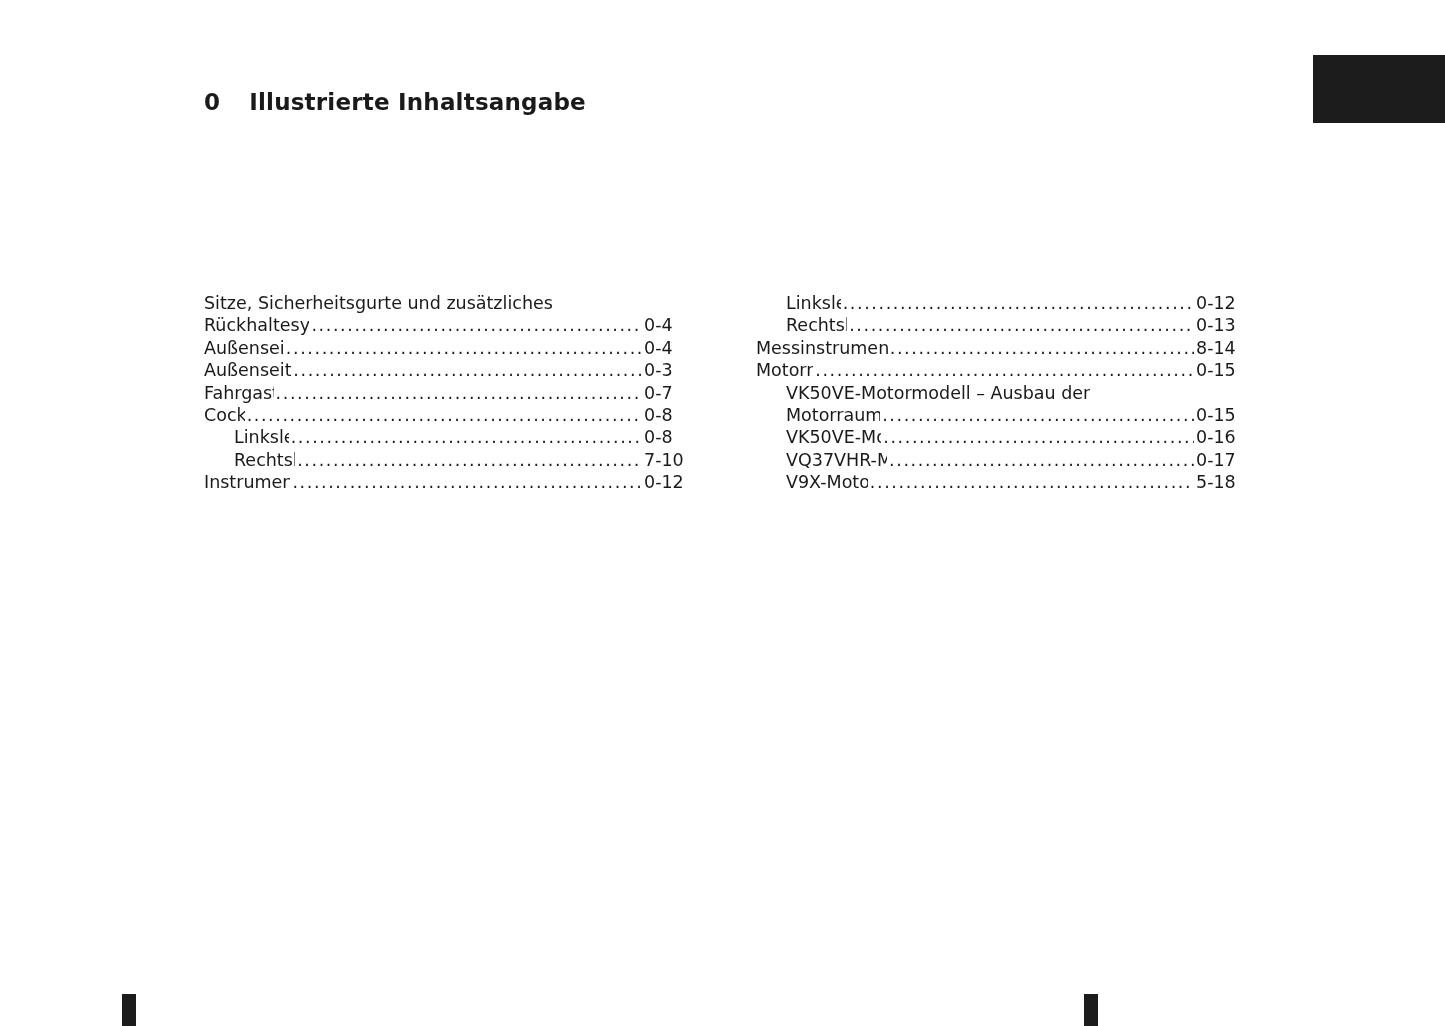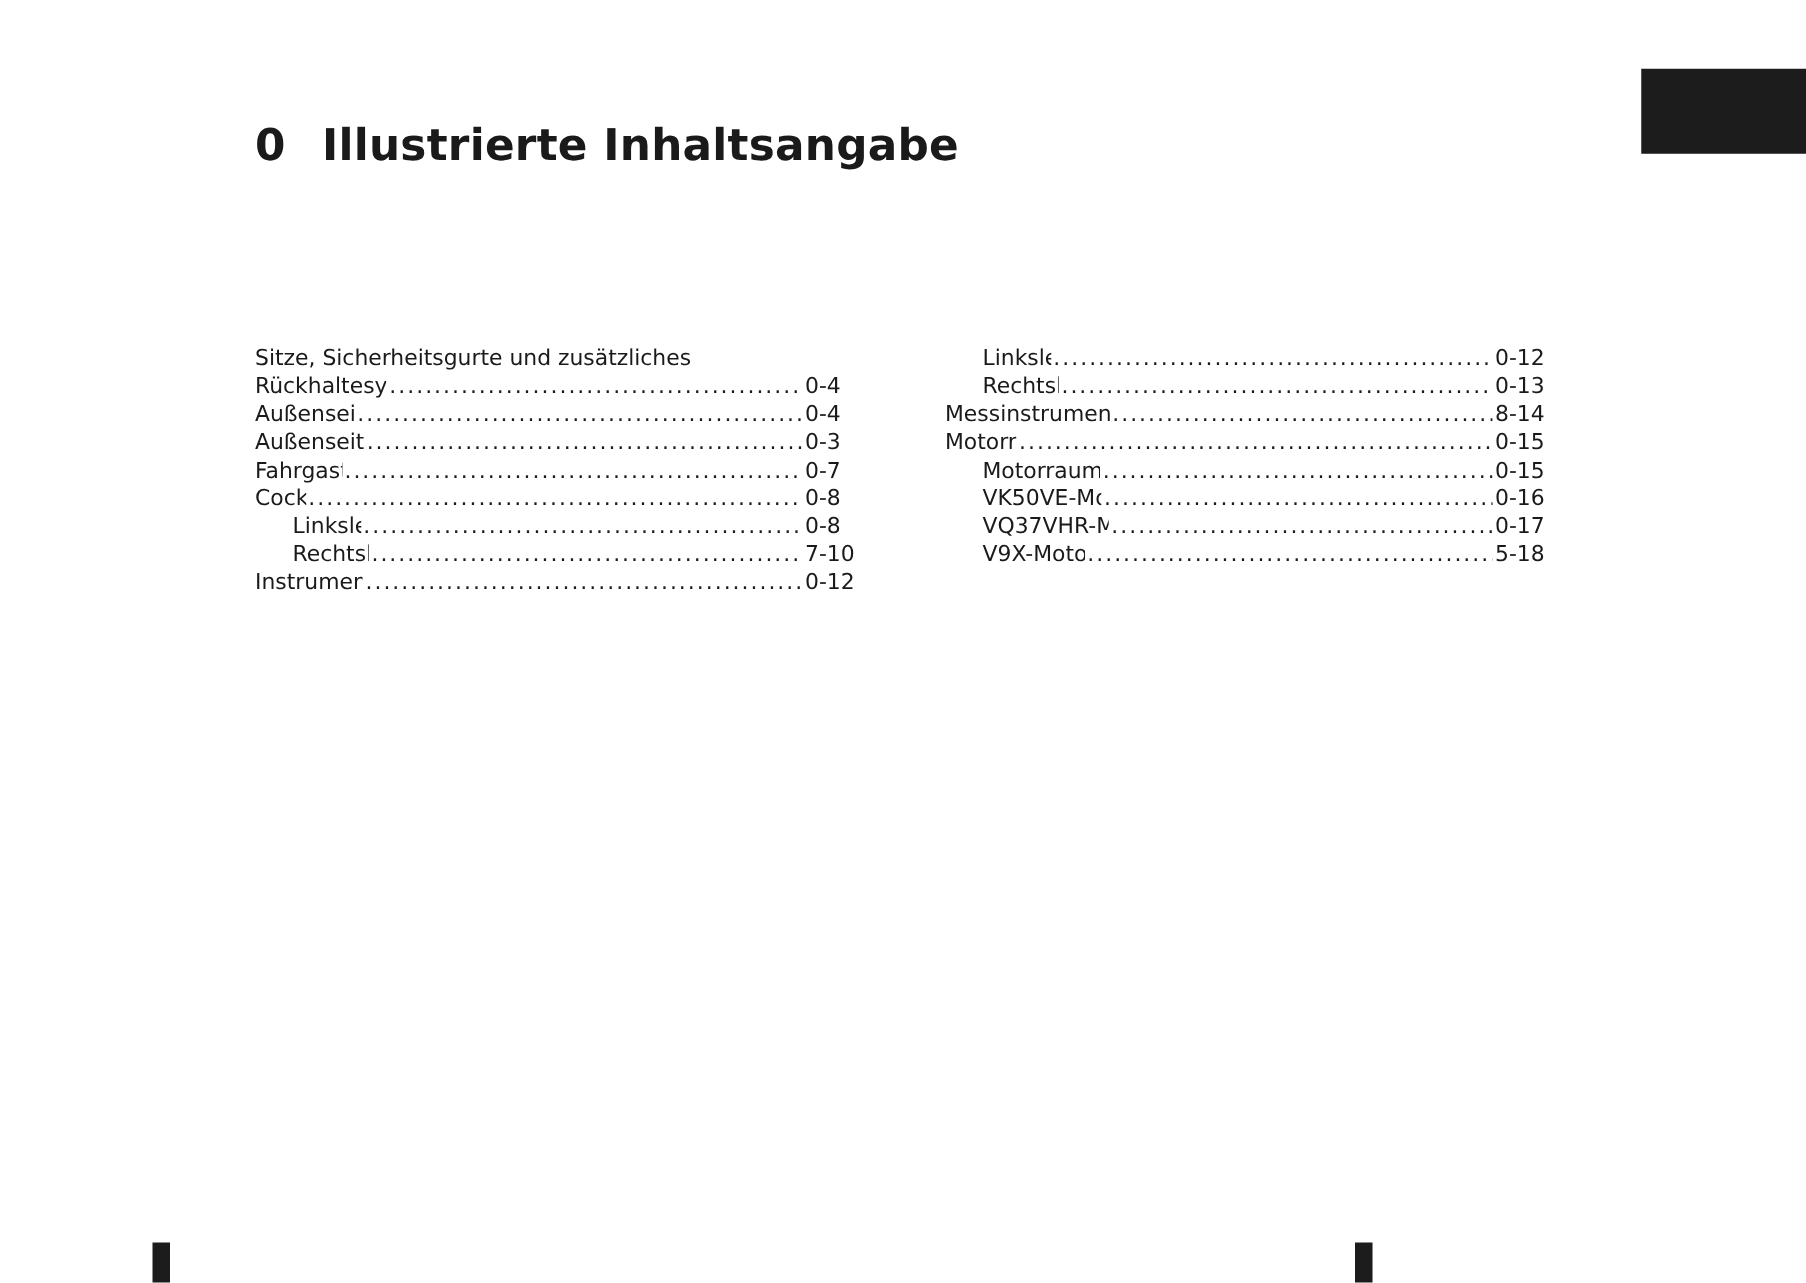--- a/index.html
+++ b/index.html
@@ -33,41 +33,42 @@
     background: #1c1c1c;
   }
   .crop-mark.left  { left: 122px; }
   .crop-mark.right { left: 1084px; }
 
   
   .page-title {
     position: absolute;
     top: 74px;
     left: 204px;
-    font-size: 35px;
+    font-size: 23px;
     font-weight: bold;
     letter-spacing: 0.2px;
     white-space: nowrap;
   }
   .page-title .chapter-number {
     display: inline-block;
     margin-right: 29px;
   }
 
   
   .toc {
     position: absolute;
     top: 276px;
     left: 204px;
     width: 1060px;
     display: flex;
     gap: 68px;
   }
   .toc-column {
     width: 484px;
+    margin-top: 16px;
   }
 
   .toc-entry {
     display: flex;
     align-items: baseline;
     font-size: 17.5px;
     line-height: 22.4px;
     margin-bottom: 0px;
     white-space: nowrap;
   }
@@ -160,20 +161,23 @@
       <div class="toc-entry">
         <span class="label">Messinstrumente und Anzeigen</span>
         <span class="dots">.........................................................................................</span>
         <span class="page">8-14</span>
       </div>
       <div class="toc-entry">
         <span class="label">Motorraum</span>
         <span class="dots">.........................................................................................</span>
         <span class="page">0-15</span>
       </div>
+      <div class="toc-entry indent-1 continued">
+        <span class="label">VK50VE-Motormodell – Ausbau der</span>
+      </div>
       <div class="toc-entry indent-1">
         <span class="label">Motorraumabdeckung</span>
         <span class="dots">.........................................................................................</span>
         <span class="page">0-15</span>
       </div>
       <div class="toc-entry indent-1">
         <span class="label">VK50VE-Motormodelle</span>
         <span class="dots">.........................................................................................</span>
         <span class="page">0-16</span>
       </div>

